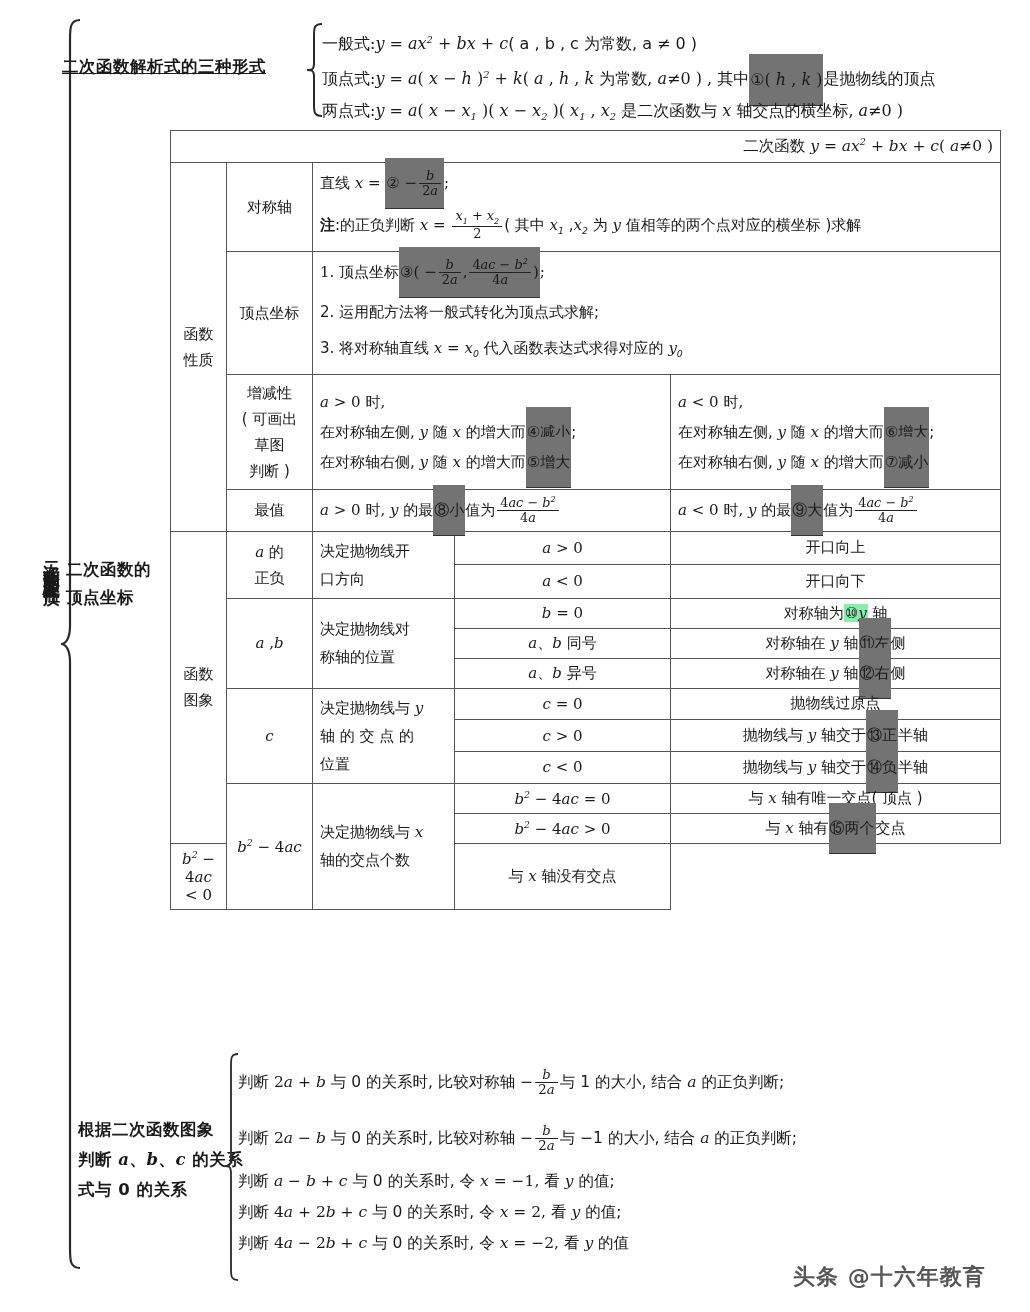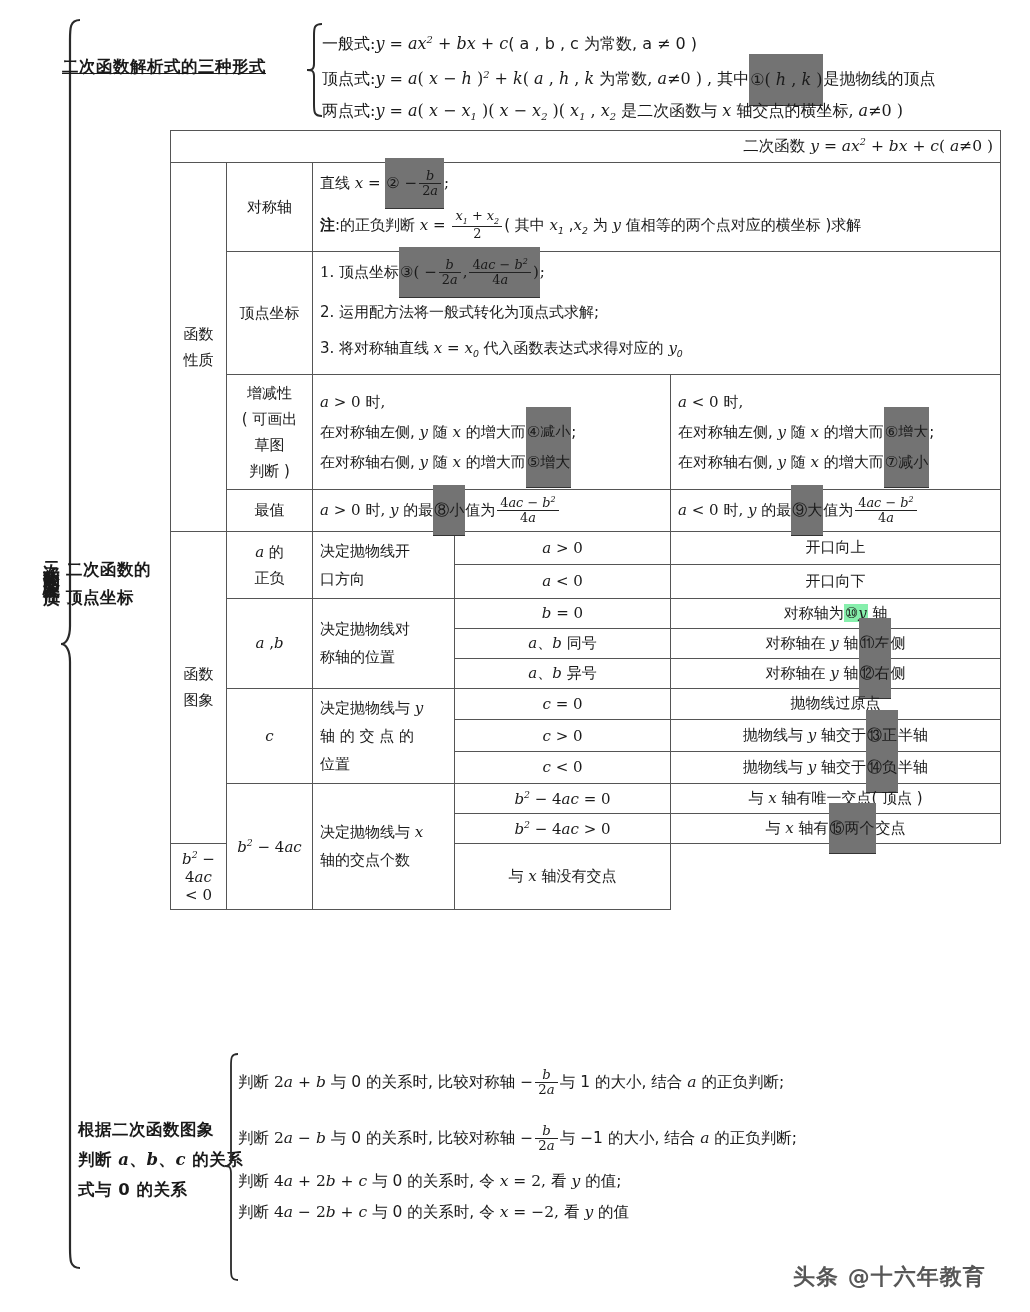--- a/index.html
+++ b/index.html
@@ -233,20 +233,23 @@
   </svg>
 </div>
 <div id="sec3-lines">
   <div class="ln big">
     <span class="cn">判断</span> 2<i>a</i> + <i>b</i> <span class="cn">与 0 的关系时, 比较对称轴</span> −<span class="frac"><span class="num"><i>b</i></span><span class="den">2<i>a</i></span></span><span class="cn">与 1 的大小, 结合 <i>a</i> 的正负判断;</span>
   </div>
   <div class="ln big">
     <span class="cn">判断</span> 2<i>a</i> − <i>b</i> <span class="cn">与 0 的关系时, 比较对称轴</span> −<span class="frac"><span class="num"><i>b</i></span><span class="den">2<i>a</i></span></span><span class="cn">与 −1 的大小, 结合 <i>a</i> 的正负判断;</span>
   </div>
   <div class="ln small">
+    <span class="cn">判断</span> <i>a</i> − <i>b</i> + <i>c</i> <span class="cn">与 0 的关系时, 令</span> <i>x</i> = −1, <span class="cn">看</span> <i>y</i> <span class="cn">的值;</span>
+  </div>
+  <div class="ln small">
     <span class="cn">判断</span> 4<i>a</i> + 2<i>b</i> + <i>c</i> <span class="cn">与 0 的关系时, 令</span> <i>x</i> = 2, <span class="cn">看</span> <i>y</i> <span class="cn">的值;</span>
   </div>
   <div class="ln small">
     <span class="cn">判断</span> 4<i>a</i> − 2<i>b</i> + <i>c</i> <span class="cn">与 0 的关系时, 令</span> <i>x</i> = −2, <span class="cn">看</span> <i>y</i> <span class="cn">的值</span>
   </div>
 </div>
 
 <div id="watermark">头条 @十六年教育</div>
 
 </body></html>

